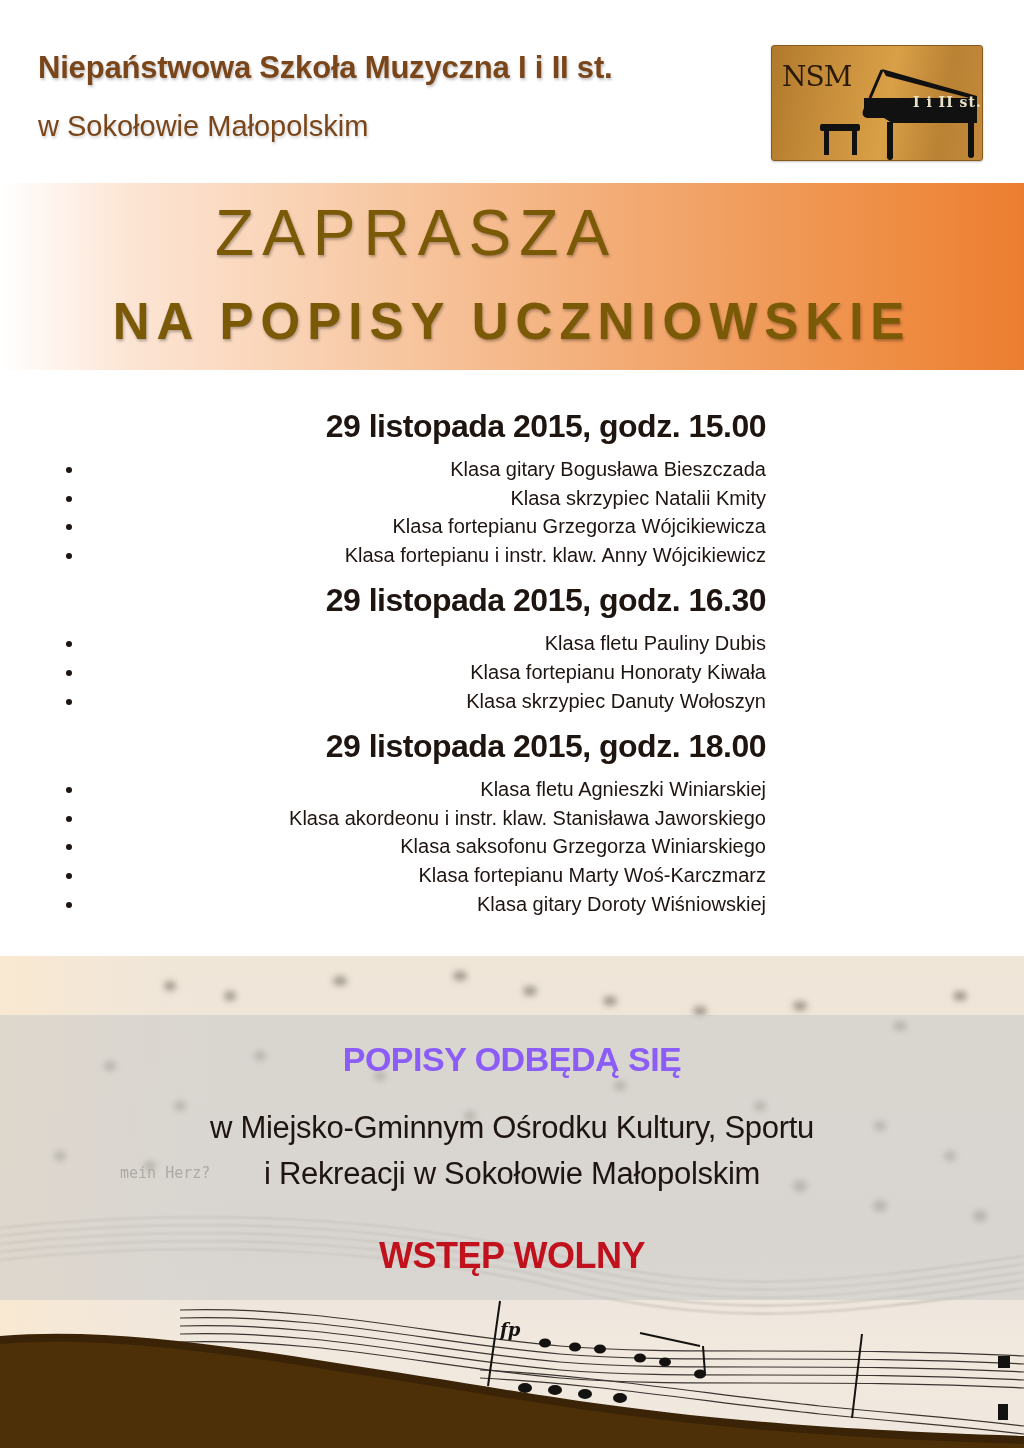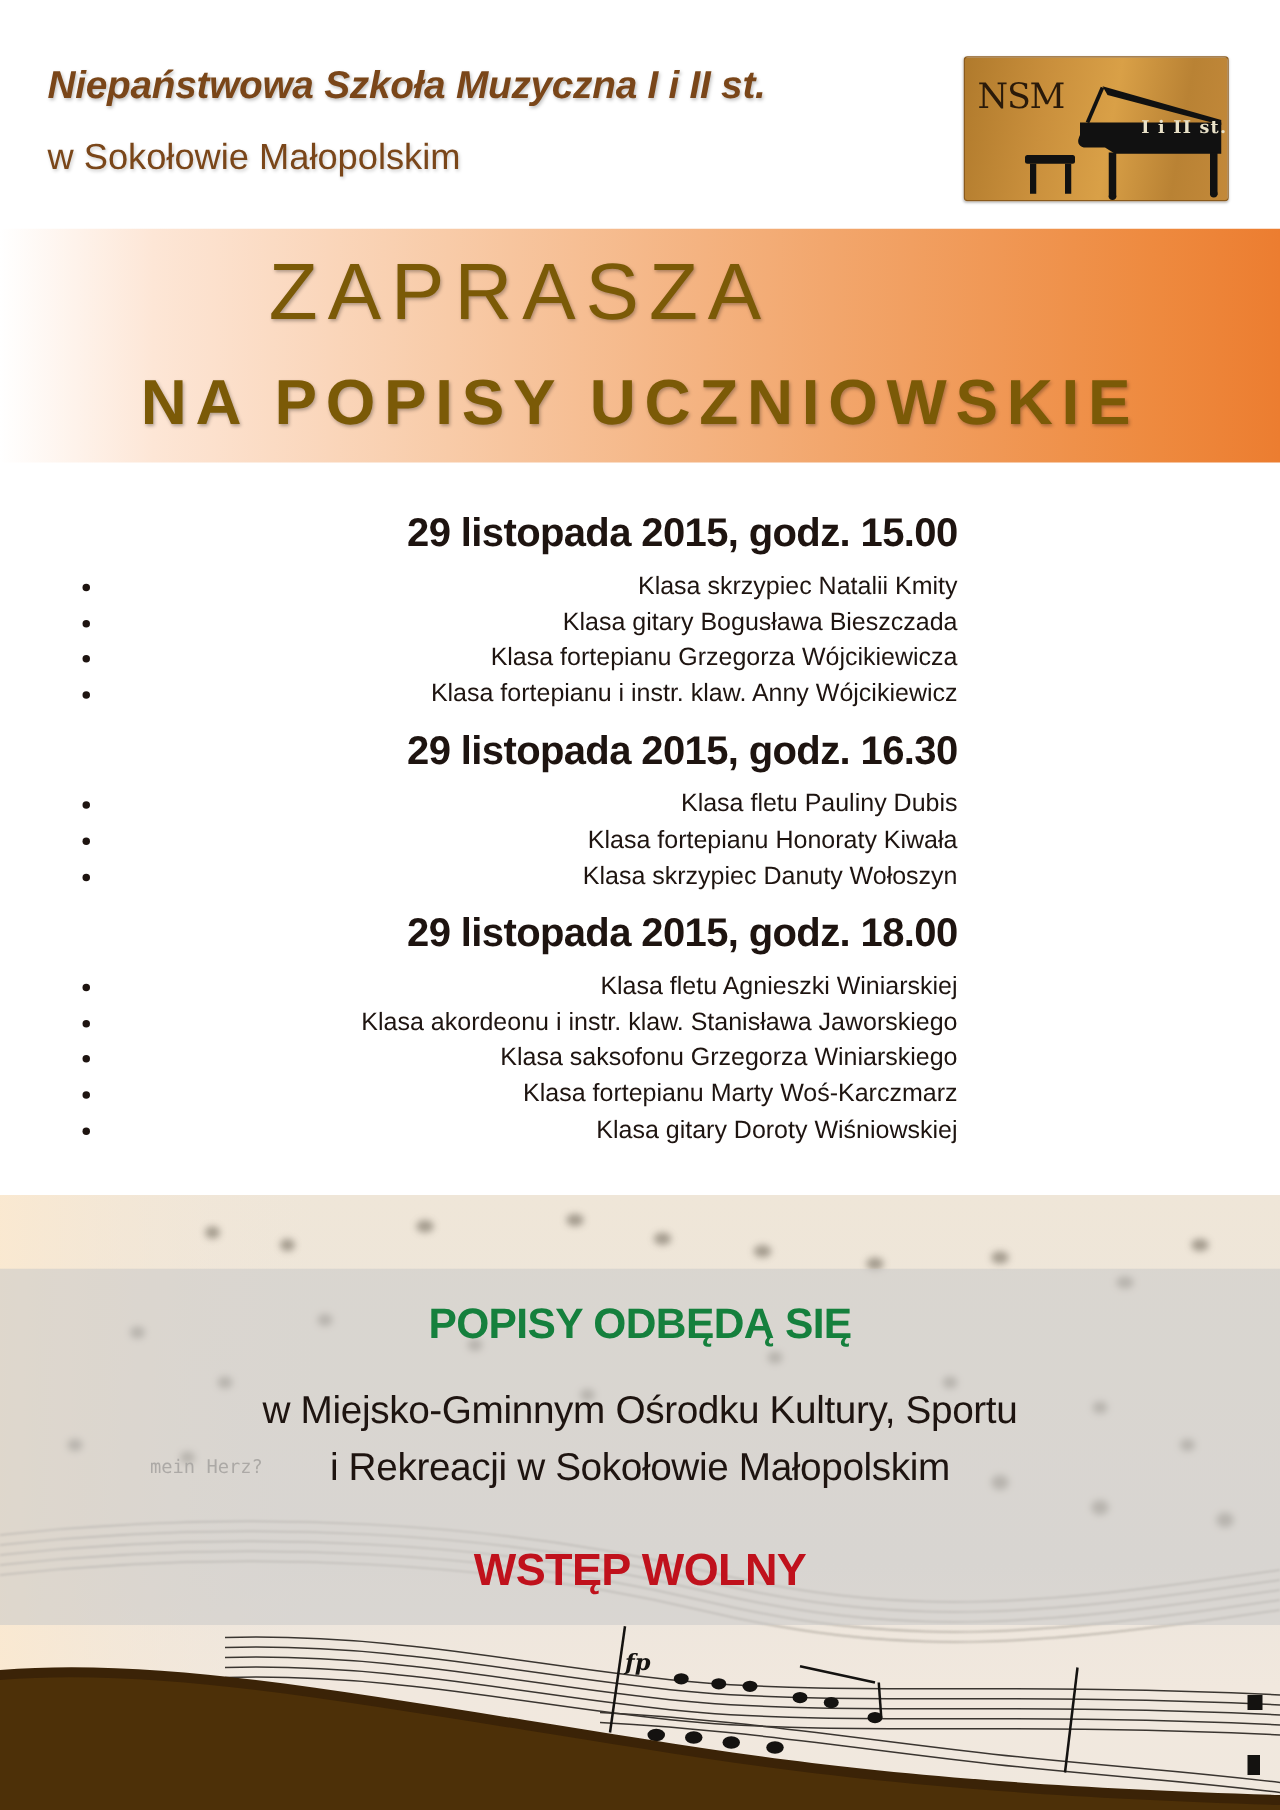--- a/index.html
+++ b/index.html
@@ -5,21 +5,21 @@
   html, body { margin: 0; padding: 0; }
   body {
     width: 1024px; height: 1448px; position: relative; overflow: hidden;
     background: #ffffff;
     font-family: "Liberation Sans", "DejaVu Sans", sans-serif;
   }
   .header-title {
     position: absolute; left: 38px; top: 50px;
     font-size: 31px; font-weight: bold; color: #7a4619;
     text-shadow: 1px 2px 3px rgba(0,0,0,0.25);
-    letter-spacing: -0.2px; white-space: nowrap; font-style: italic;
+    letter-spacing: -0.2px; white-space: nowrap;
   }
   .header-subtitle {
     position: absolute; left: 38px; top: 110px;
     font-size: 29px; color: #7a4619;
     text-shadow: 1px 2px 3px rgba(0,0,0,0.2);
     white-space: nowrap;
   }
   .logo {
     position: absolute; left: 771px; top: 45px; width: 210px; height: 114px;
     border-radius: 3px;
@@ -72,21 +72,21 @@
     position: absolute; left: 0; top: 956px; width: 1024px; height: 492px; overflow: hidden;
     background: linear-gradient(180deg, #efe6d8 0%, #ece5dc 60%, #f1e8de 80%, #f0e8de 100%);
   }
   .photo svg { position: absolute; left: 0; top: 0; }
   .overlay {
     position: absolute; left: 0; top: 1015px; width: 1024px; height: 285px;
     background: rgba(200,200,200,0.55);
   }
   .venue-heading {
     position: absolute; left: 0; width: 1024px; top: 1040px; text-align: center;
-    font-size: 34px; font-weight: bold; color: #15803d; letter-spacing: -0.5px;
+    font-size: 34px; font-weight: bold; color: #8b5cf6; letter-spacing: -0.5px;
   }
   .venue-line {
     position: absolute; left: 0; width: 1024px; text-align: center;
     font-size: 31px; color: #1e1410; letter-spacing: -0.3px;
   }
   .venue-line.l1 { top: 1110px; }
   .venue-line.l2 { top: 1156px; }
   .admission {
     position: absolute; left: 0; width: 1024px; top: 1235px; text-align: center;
     font-size: 36px; font-weight: bold; color: #c0111c; letter-spacing: -0.5px;
@@ -120,22 +120,22 @@
 </div>
 
 <div class="banner"></div>
 <div class="banner-line1">ZAPRASZA</div>
 <div class="banner-line2">NA POPISY UCZNIOWSKIE</div>
 
 <div class="schedule">
   <div class="session">
     <div class="session-heading">29 listopada 2015, godz. 15.00</div>
     <ul class="session-list">
+      <li class="session-item"><span class="bullet"></span><span>Klasa gitary Bogusława Bieszczada</span></li>
       <li class="session-item"><span class="bullet"></span><span>Klasa skrzypiec Natalii Kmity</span></li>
-      <li class="session-item"><span class="bullet"></span><span>Klasa gitary Bogusława Bieszczada</span></li>
       <li class="session-item"><span class="bullet"></span><span>Klasa fortepianu Grzegorza Wójcikiewicza</span></li>
       <li class="session-item"><span class="bullet"></span><span>Klasa fortepianu i instr. klaw. Anny Wójcikiewicz</span></li>
     </ul>
   </div>
   <div class="session">
     <div class="session-heading">29 listopada 2015, godz. 16.30</div>
     <ul class="session-list">
       <li class="session-item"><span class="bullet"></span><span>Klasa fletu Pauliny Dubis</span></li>
       <li class="session-item"><span class="bullet"></span><span>Klasa fortepianu Honoraty Kiwała</span></li>
       <li class="session-item"><span class="bullet"></span><span>Klasa skrzypiec Danuty Wołoszyn</span></li>

